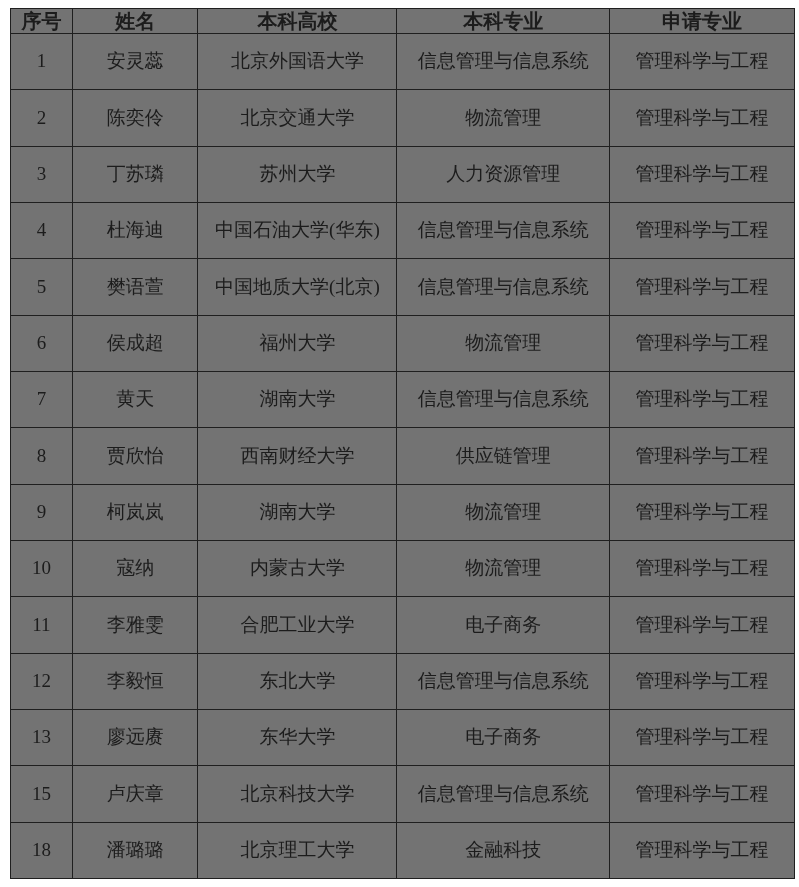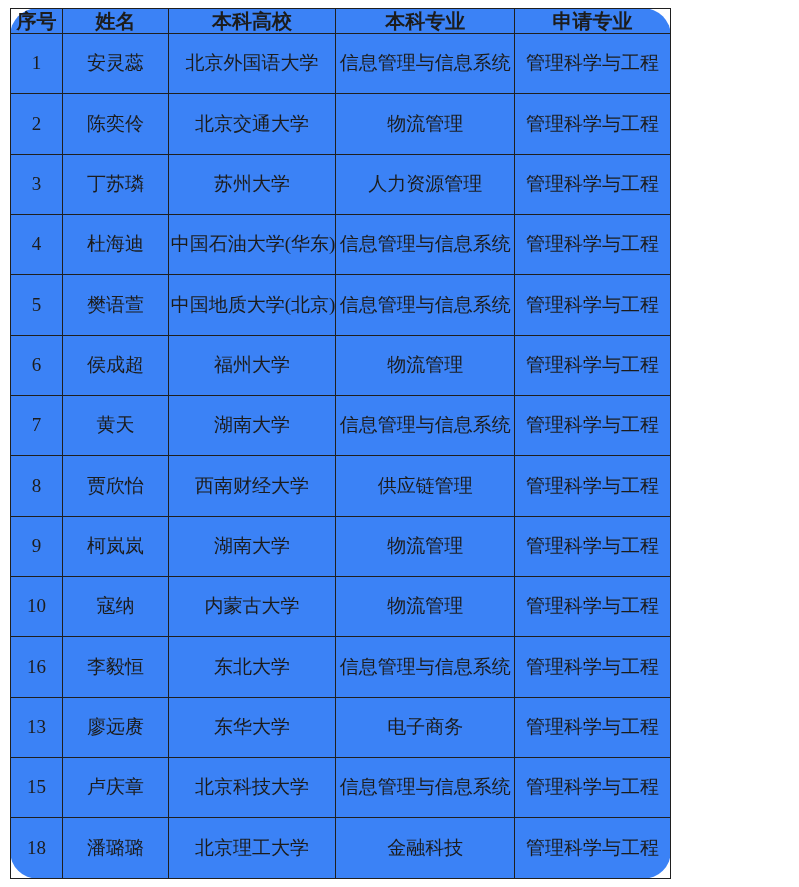--- a/index.html
+++ b/index.html
@@ -12,26 +12,25 @@
     height: 887px;
     position: relative;
     overflow: hidden;
     font-family: "Liberation Serif", "DejaVu Serif", serif;
     color: #1c1c1c;
   }
   table.doc-table {
     position: absolute;
     left: 10px;
     top: 8px;
-    width: 661px;
+    width: 785px;
     height: 871px;
     border-collapse: collapse;
     table-layout: fixed;
-    background: #3b82f6;
-    border-radius: 28px;
+    background: #737373;
   }
   table.doc-table th,
   table.doc-table td {
     border: 1.8px solid #1f1f1f;
     text-align: center;
     vertical-align: middle;
     font-size: 19px;
     line-height: 1.2;
     padding: 0 2px;
     white-space: nowrap;
@@ -132,21 +131,28 @@
         <td>管理科学与工程</td>
       </tr>
       <tr>
         <td>10</td>
         <td>寇纳</td>
         <td>内蒙古大学</td>
         <td>物流管理</td>
         <td>管理科学与工程</td>
       </tr>
       <tr>
-        <td>16</td>
+        <td>11</td>
+        <td>李雅雯</td>
+        <td>合肥工业大学</td>
+        <td>电子商务</td>
+        <td>管理科学与工程</td>
+      </tr>
+      <tr>
+        <td>12</td>
         <td>李毅恒</td>
         <td>东北大学</td>
         <td>信息管理与信息系统</td>
         <td>管理科学与工程</td>
       </tr>
       <tr>
         <td>13</td>
         <td>廖远赓</td>
         <td>东华大学</td>
         <td>电子商务</td>

